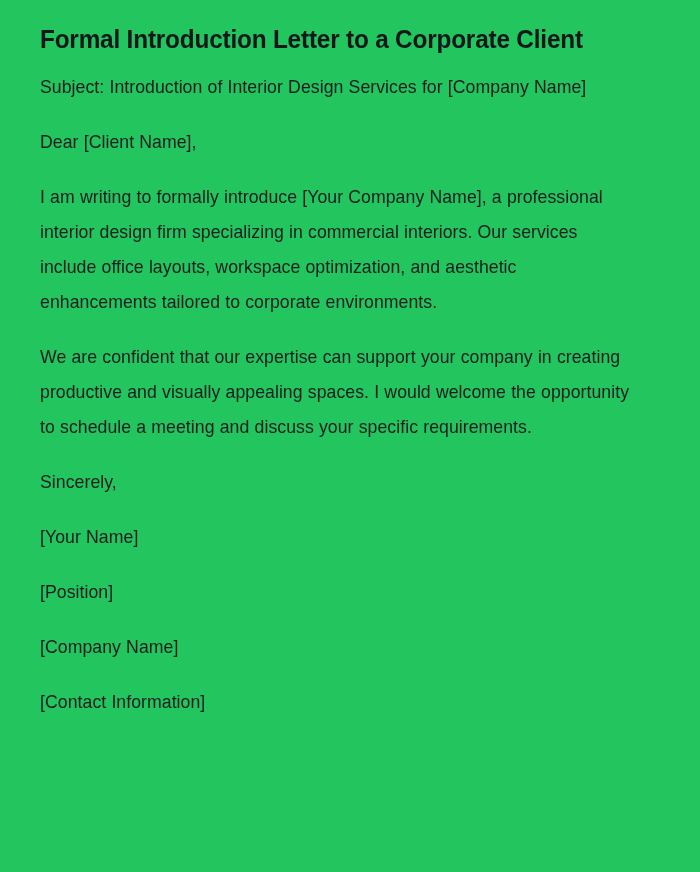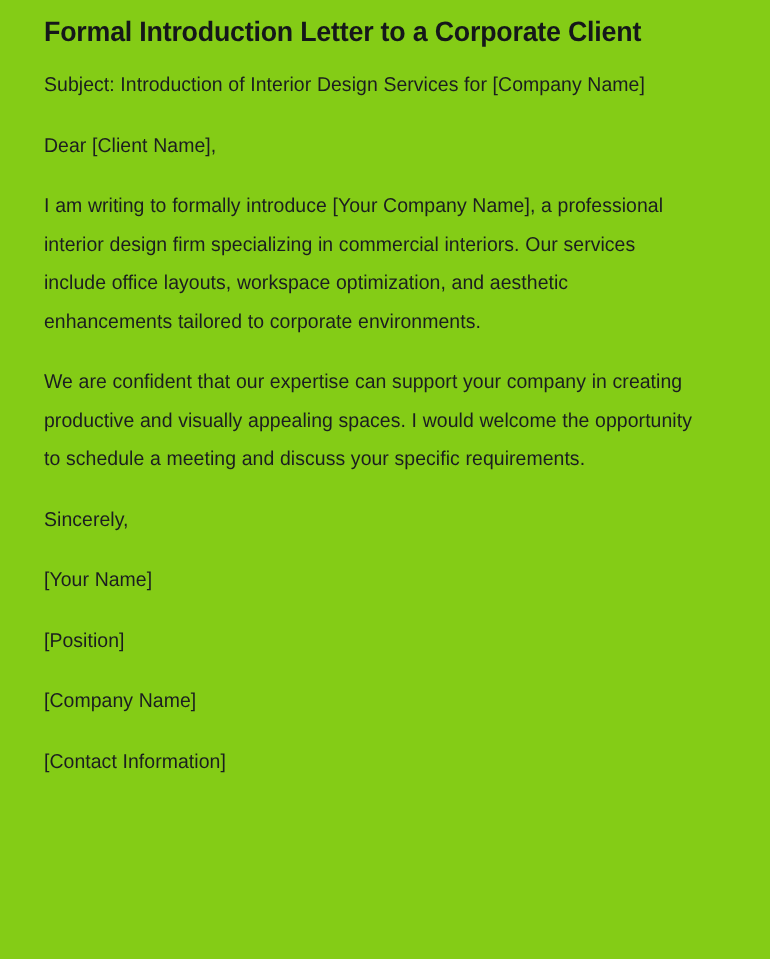--- a/index.html
+++ b/index.html
@@ -12,22 +12,22 @@
     height: 872px;
     overflow: hidden;
     font-family: "Liberation Sans", "DejaVu Sans", sans-serif;
     -webkit-font-smoothing: antialiased;
   }
 
   .page {
     box-sizing: border-box;
     width: 700px;
     min-height: 872px;
-    background: #84cc16;
-    padding: 14px 45px 20px 40px;
+    background: #22c55e;
+    padding: 24px 45px 20px 40px;
   }
 
   .doc-title {
     margin: 0 0 14px 0;
     font-family: "Liberation Sans", "DejaVu Sans", sans-serif;
     font-weight: 700;
     font-size: 25.5px;
     line-height: 1.25;
     letter-spacing: -0.2px;
     color: #15171a;

